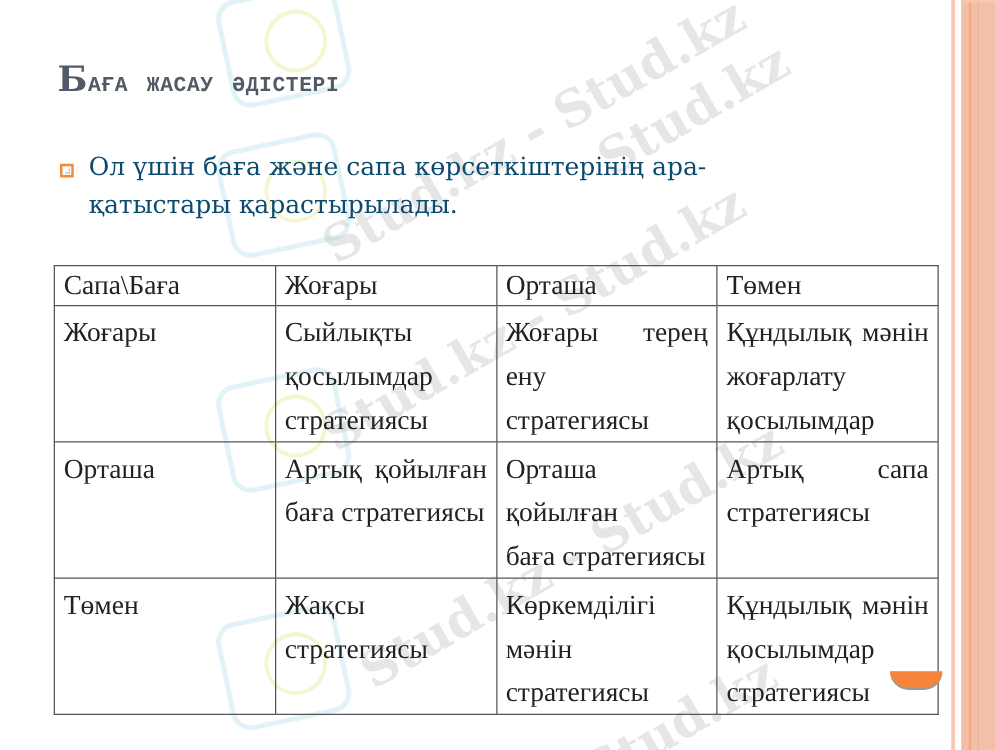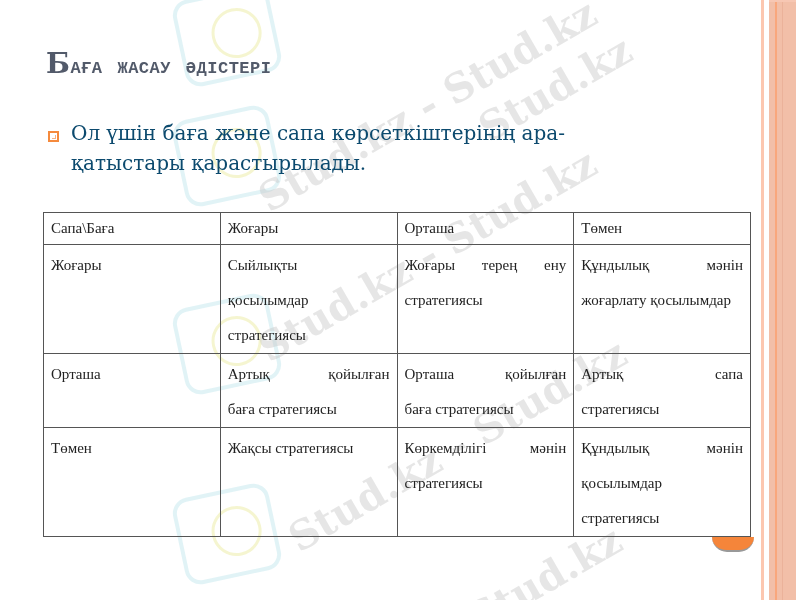--- a/index.html
+++ b/index.html
@@ -48,21 +48,21 @@
       border-right: 1px solid #f7b184; border-bottom: 1px solid #f7b184;
     }
     .bullet-text {
       font-family: "DejaVu Serif", serif; font-size: 20px; color: #0c4a6e; line-height: 30px;
       width: 600px;
     }
 
     table.matrix {
       position: absolute; left: 43px; top: 212px; width: 708px; height: 315px;
       border-collapse: collapse; font-family: "Liberation Serif", serif;
-      font-size: 15px; color: #222; background: transparent;
+      font-size: 22px; color: #222; background: transparent;
     }
     table.matrix td {
       border: 1.5px solid #555; vertical-align: top; padding: 3px 7px 0 7px;
       width: 25%; line-height: 35px; text-align: justify; text-align-last: left;
     }
     table.matrix tr.h-row td { height: 28px; line-height: 24px; }
     table.matrix tr.r1 td { height: 100px; }
     table.matrix tr.r2 td { height: 68px; }
     table.matrix tr.r3 td { height: 100px; }
     .just { text-align-last: justify; display: block; }

